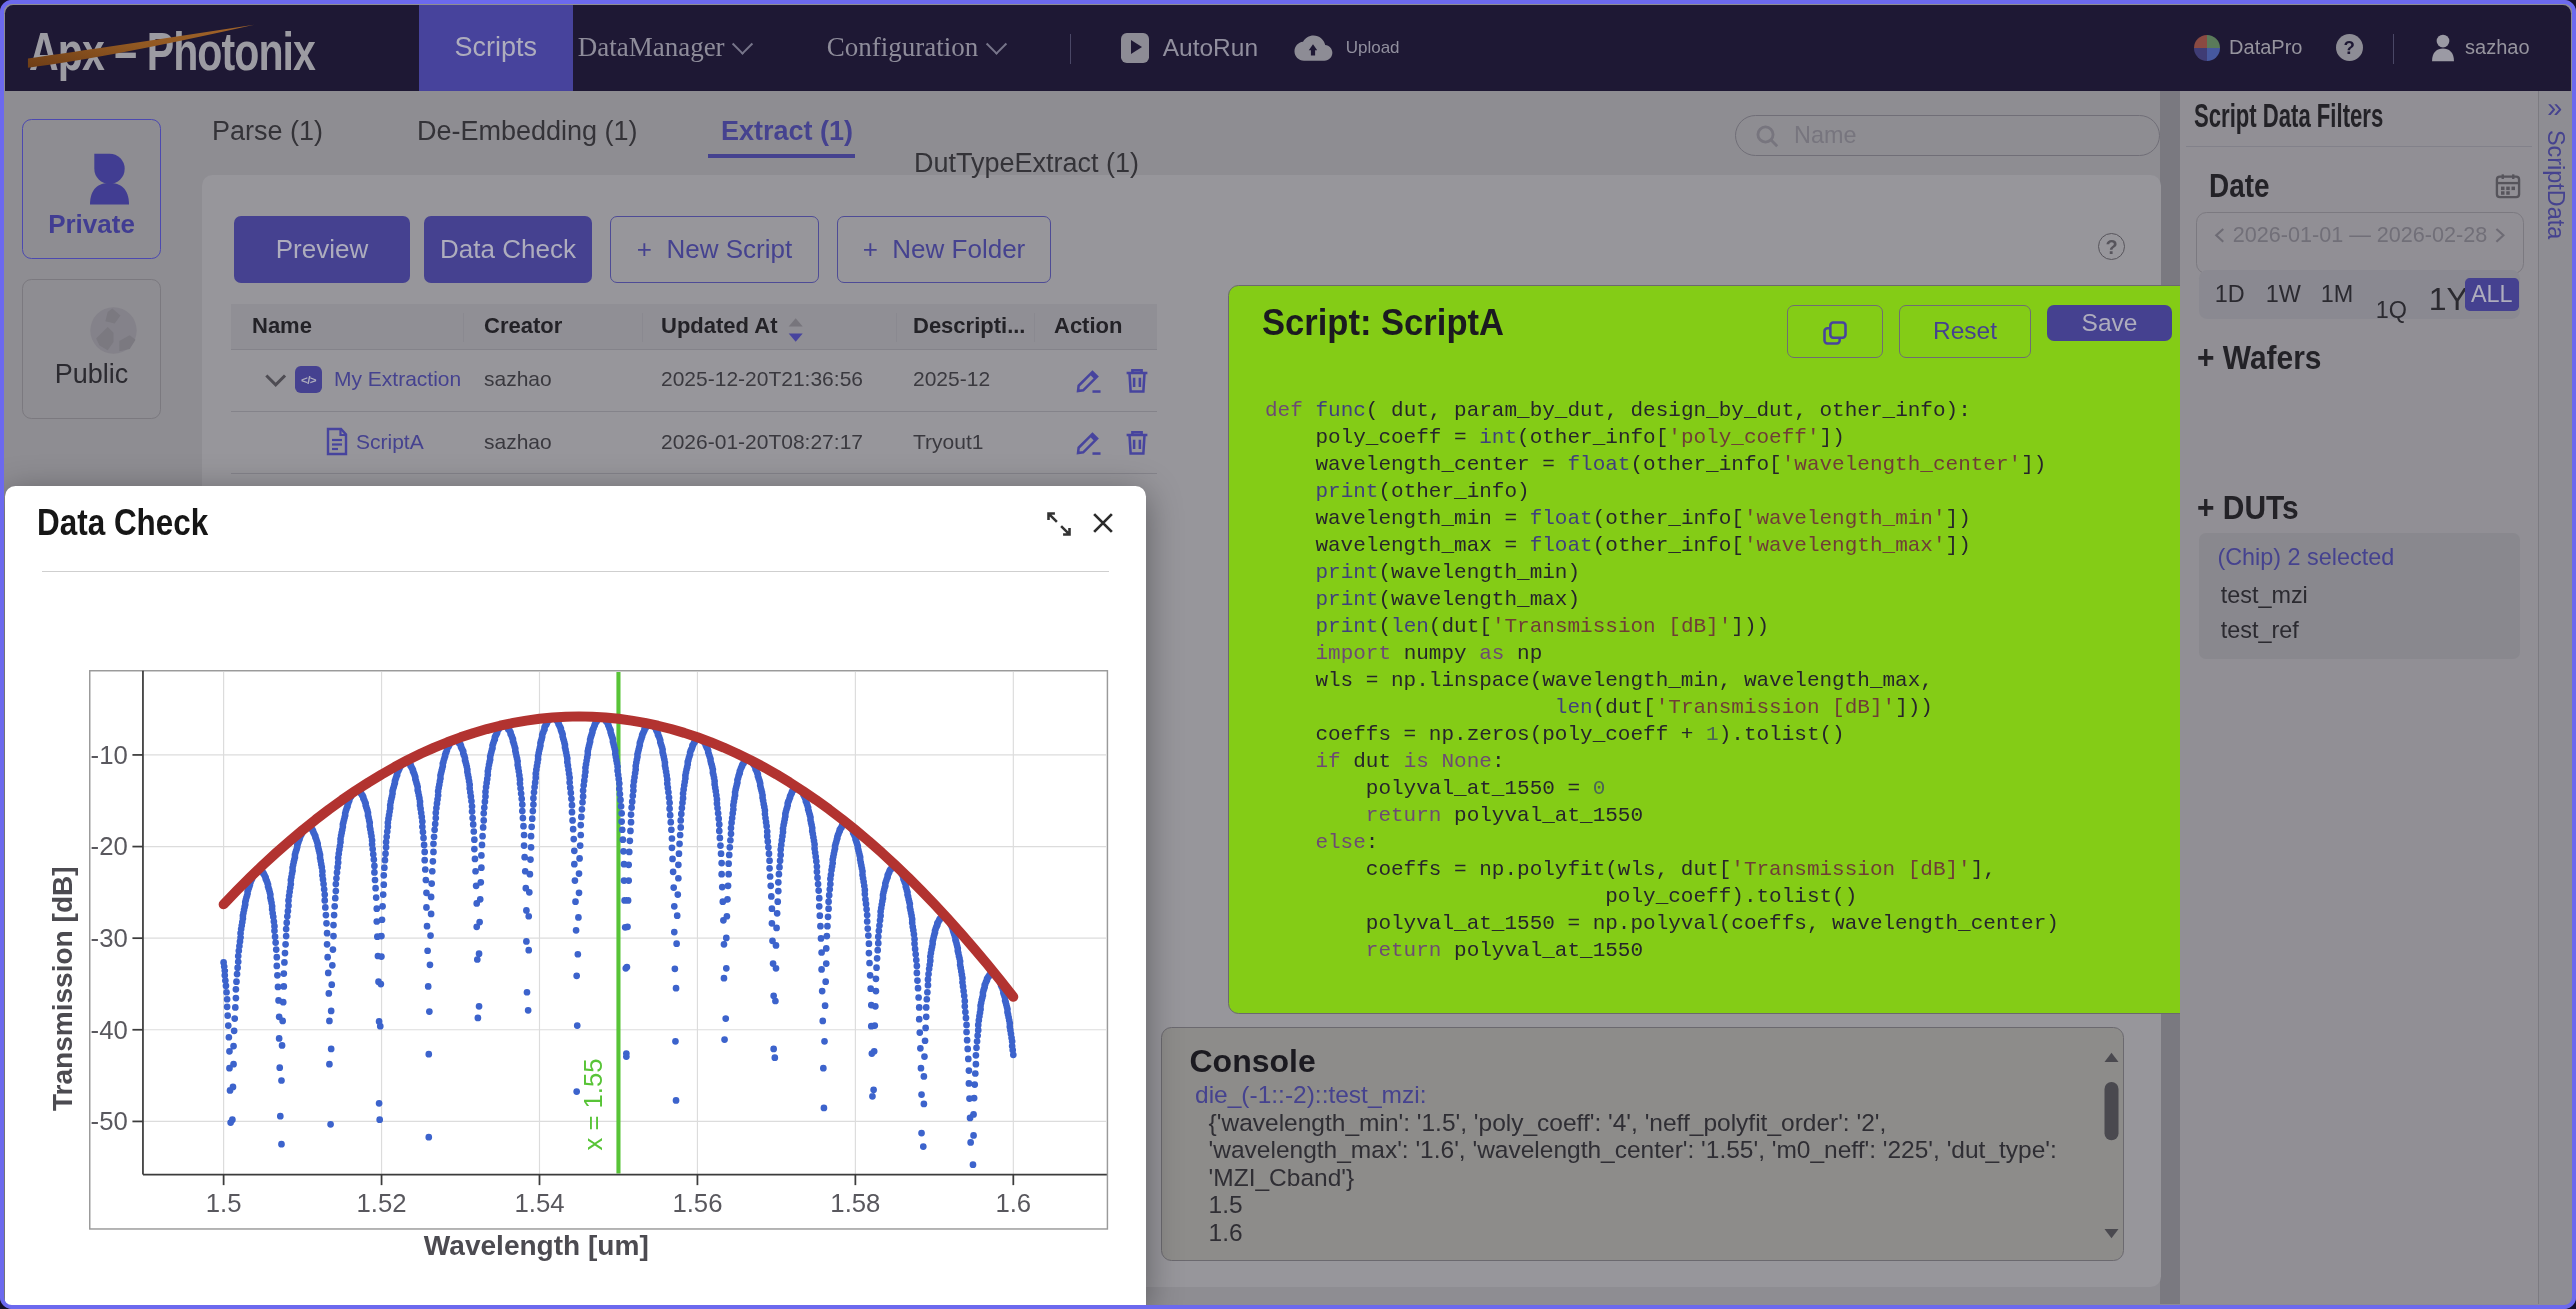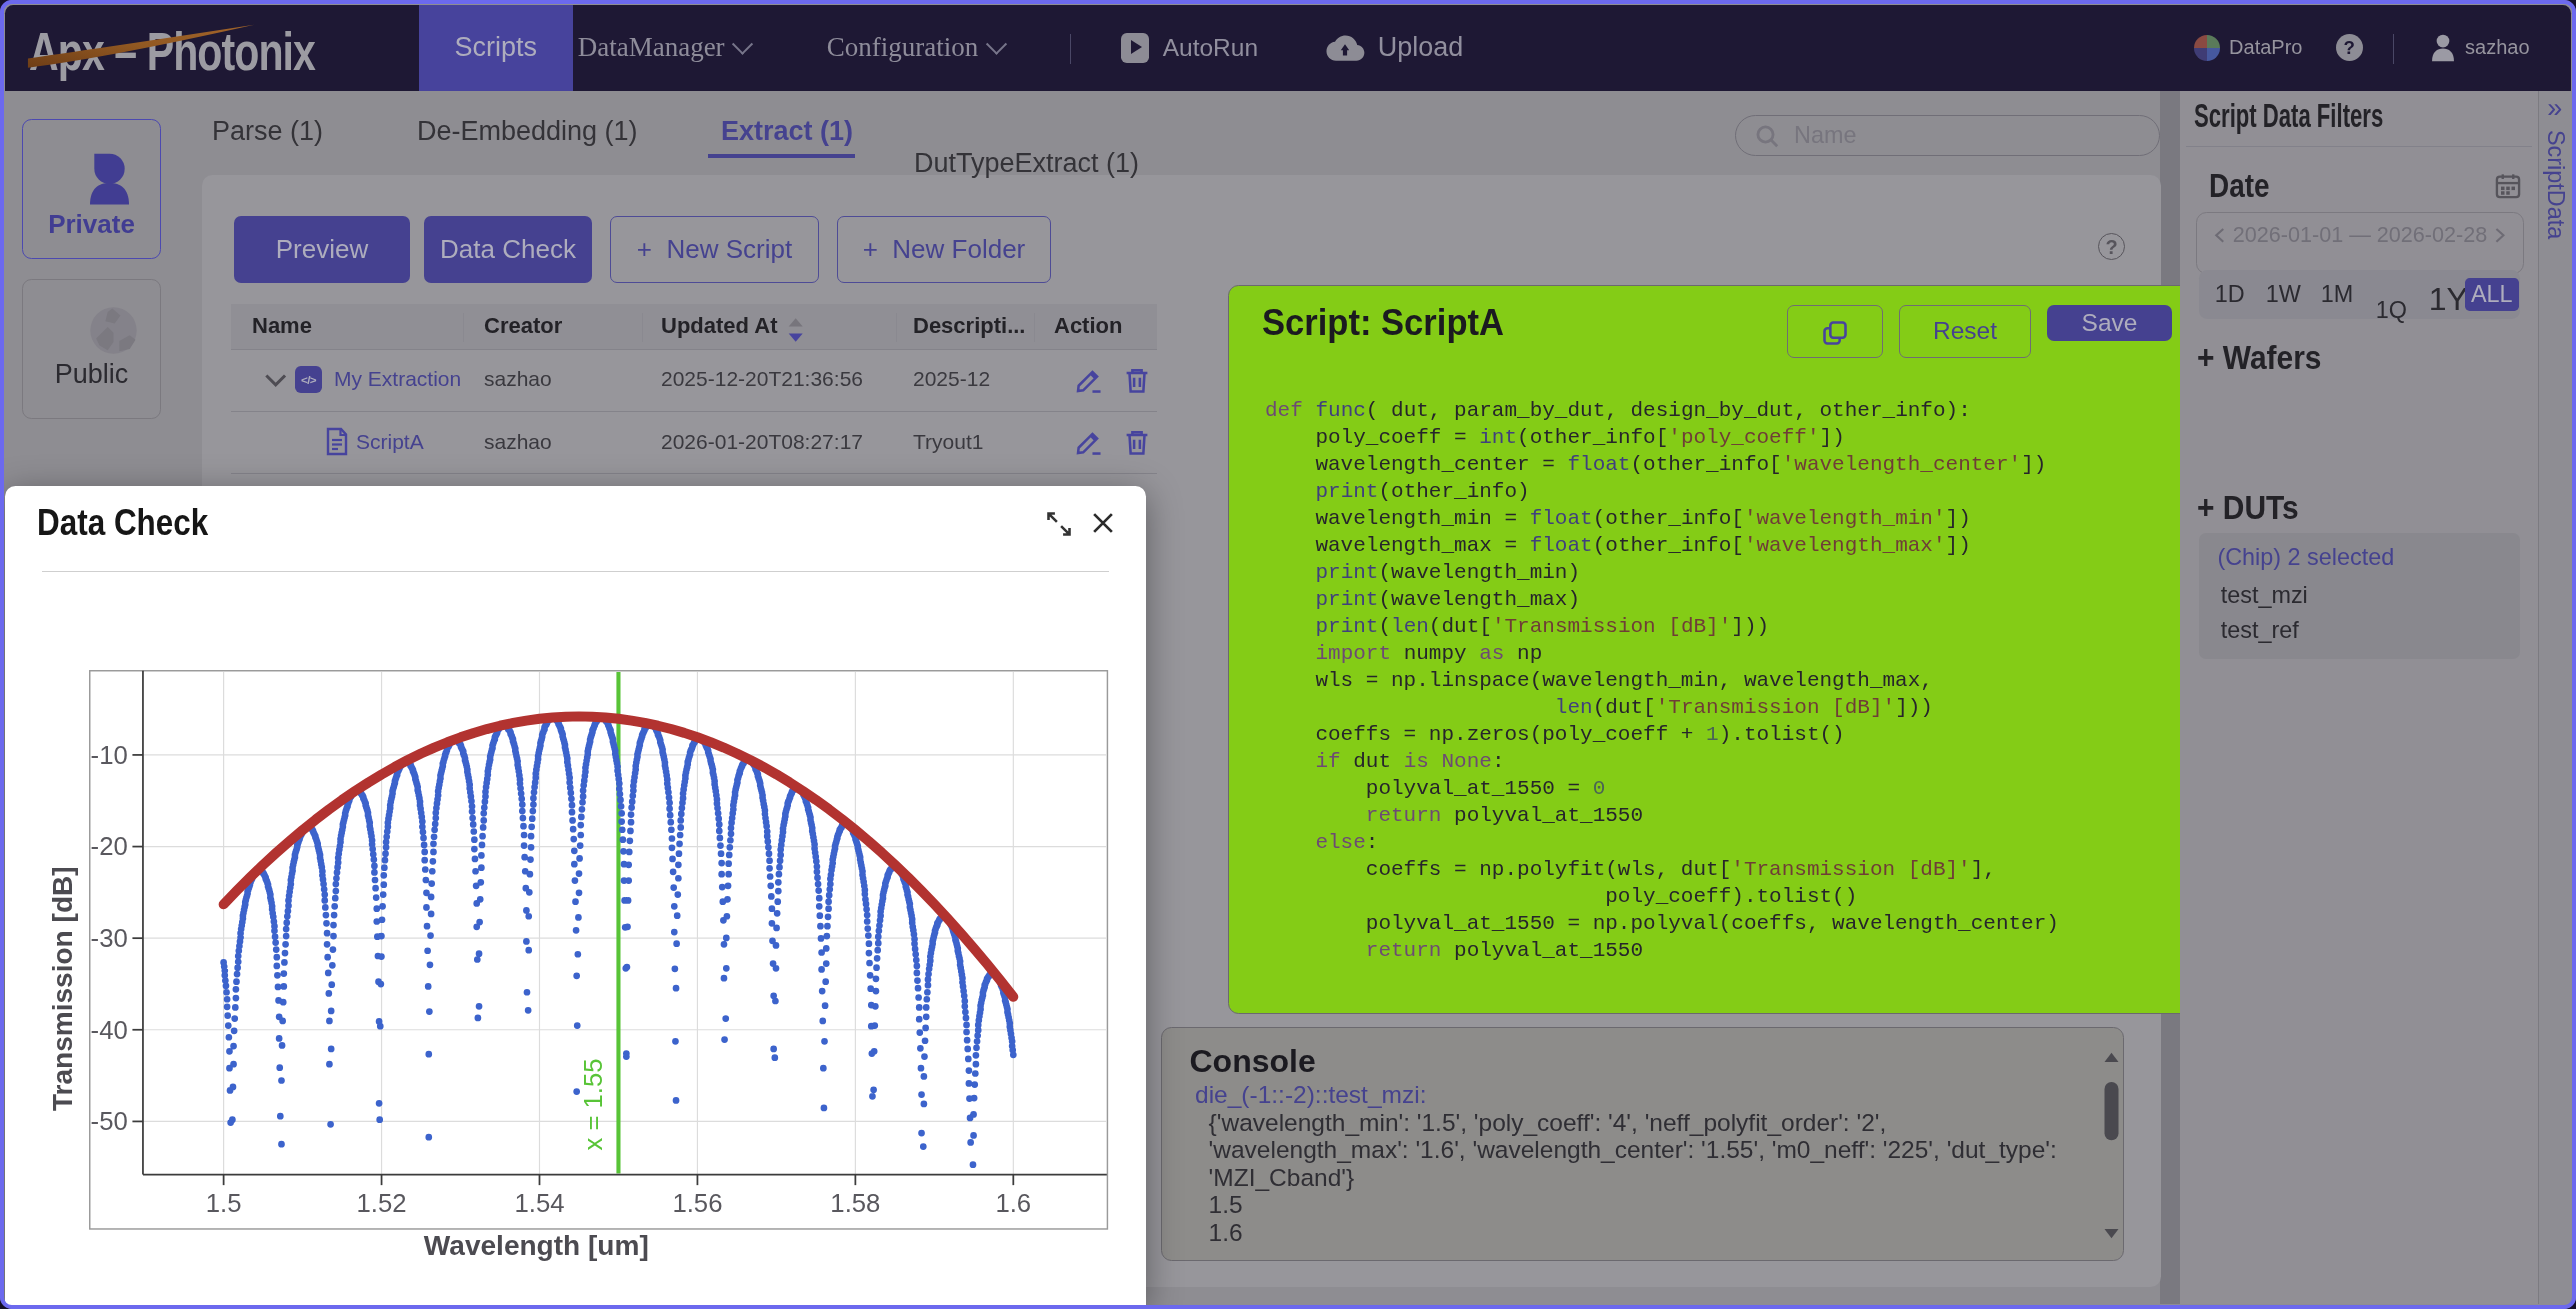--- a/index.html
+++ b/index.html
@@ -74,21 +74,21 @@
   </svg>
   <div class="scriptstab">Scripts</div>
   <div class="navtab" style="left:573px;">DataManager<span class="caret"></span></div>
   <div class="navtab" style="left:822px;">Configuration<span class="caret"></span></div>
   <div class="hsep" style="left:1065px;"></div>
   <div class="hdr-r" style="left:1116px;font-size:24.5px;color:#918f9e;">
     <span style="display:inline-block;width:28px;height:30px;background:#8d8c95;border-radius:5.8px;position:relative;margin-right:14px;">
       <span style="position:absolute;left:10px;top:7.6px;width:0;height:0;border-left:11px solid #1e1834;border-top:7.6px solid transparent;border-bottom:7.6px solid transparent;"></span>
     </span>AutoRun
   </div>
-  <div class="hdr-r" style="left:1320px;font-size:27px;color:#918f9e;">
+  <div class="hdr-r" style="left:1288px;font-size:17px;color:#918f9e;">
     <svg width="40" height="33" viewBox="0 0 38 31" style="margin-right:13px;">
           <path fill="#8d8c95" d="M30.6,13.1 C29.6,7.9 25,4 19.5,4 C15.2,4 11.4,6.4 9.5,10 C4.9,10.5 1.4,14.4 1.4,19 C1.4,24 5.4,28 10.4,28 L29.9,28 C34.1,28 37.4,24.6 37.4,20.5 C37.4,16.6 34.4,13.4 30.6,13.1 Z M23,18 L21,18 L21,23 L17,23 L17,18 L15,18 L19,12.5 Z"></path>
         </svg>
     Upload
   </div>
   <div class="hdr-r" style="left:2189px;font-size:20px;">
     <span style="display:inline-block;width:26px;height:26px;border-radius:50%;margin-right:9.4px;background:conic-gradient(from 0deg,#5a7a5a 0 25%,#46589e 0 50%,#3f3c75 0 75%,#8a4a42 0 100%);"></span>DataPro
   </div>
   <div class="hdr-r" style="left:2331px;">
     <span style="display:inline-block;width:27px;height:27px;border-radius:50%;background:#8d8c95;color:#1e1834;font-size:18.7px;font-weight:bold;text-align:center;line-height:27px;">?</span>

